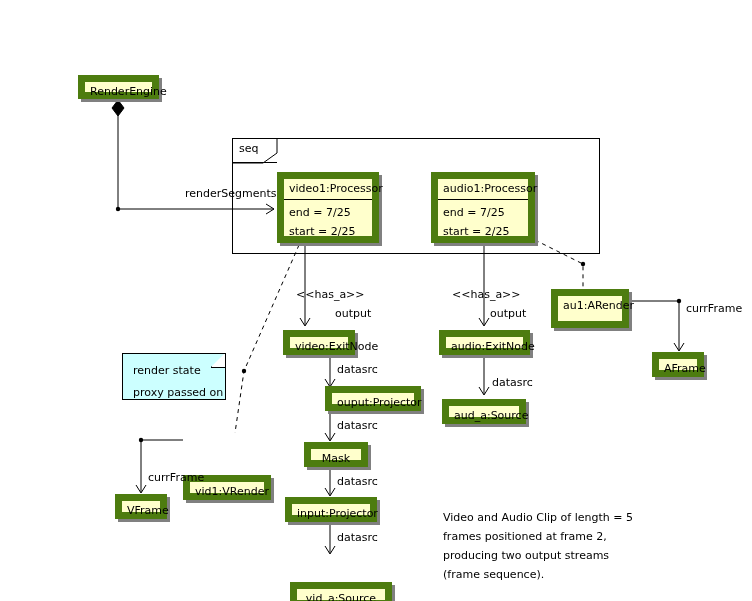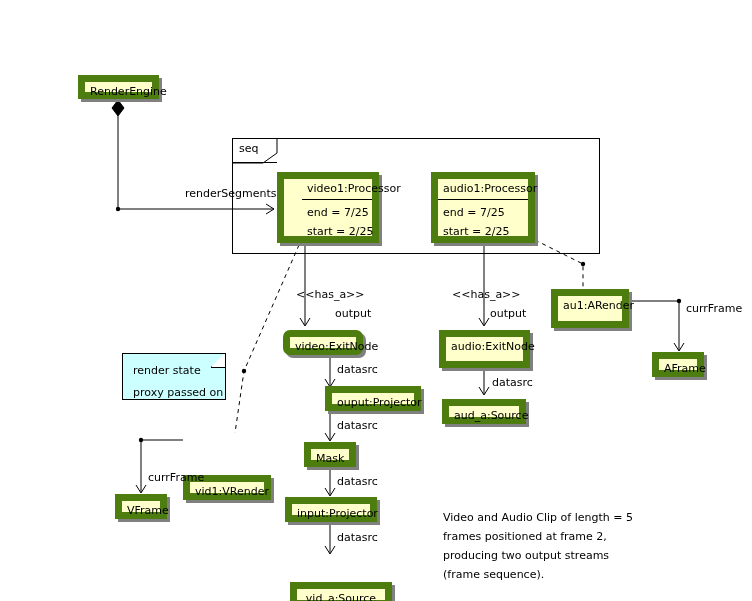--- a/index.html
+++ b/index.html
@@ -196,53 +196,53 @@
               border-left:none; border-bottom:1px solid #000;">seq</div>
   <svg class="edges" viewBox="0 0 752 601" xmlns="http://www.w3.org/2000/svg">
     <path d="M277,139 L277,153 L263,163" fill="#ffffff" stroke="#000000" stroke-width="1"></path>
     <path d="M233,163 L263,163" fill="none" stroke="#000000" stroke-width="1"></path>
   </svg>
 
   <div class="node centered" style="left:78px; top:75px; width:81px; height:24px;">
     <div class="title">RenderEngine</div>
   </div>
 
-  <div class="node compart" style="left:277px; top:172px; width:102px; height:71px;padding-left:18px;">
+  <div class="node compart" style="left:277px; top:172px; width:102px; height:71px;">
     <div class="title">video1:Processor</div>
     <div class="attrs">
       <div>end = 7/25</div>
       <div>start = 2/25</div>
     </div>
   </div>
 
   <div class="node compart" style="left:431px; top:172px; width:104px; height:71px;">
     <div class="title">audio1:Processor</div>
     <div class="attrs">
       <div>end = 7/25</div>
       <div>start = 2/25</div>
     </div>
   </div>
 
-  <div class="node centered" style="left:283px; top:330px; width:80px; height:25px;border-radius:7px;">
+  <div class="node centered" style="left:283px; top:330px; width:72px; height:25px;">
     <div class="title">video:ExitNode</div>
   </div>
 
-  <div class="node centered" style="left:439px; top:330px; width:91px; height:38px;">
+  <div class="node centered" style="left:439px; top:330px; width:91px; height:25px;">
     <div class="title">audio:ExitNode</div>
   </div>
 
   <div class="node centered" style="left:282px; top:386px; width:96px; height:25px;margin-left:43px;">
     <div class="title">ouput:Projector</div>
   </div>
 
   <div class="node centered" style="left:442px; top:399px; width:84px; height:25px;">
     <div class="title">aud_a:Source</div>
   </div>
 
-  <div class="node centered" style="left:304px; top:442px; width:52px; height:25px;">
+  <div class="node centered" style="left:304px; top:442px; width:64px; height:25px;">
     <div class="title">Mask</div>
   </div>
 
   <div class="node centered" style="left:285px; top:497px; width:92px; height:25px;">
     <div class="title">input:Projector</div>
   </div>
 
   <div class="node centered" style="left:290px; top:557px; width:102px; height:25px;margin-top:25px;">
     <div class="title">vid_a:Source</div>
   </div>

